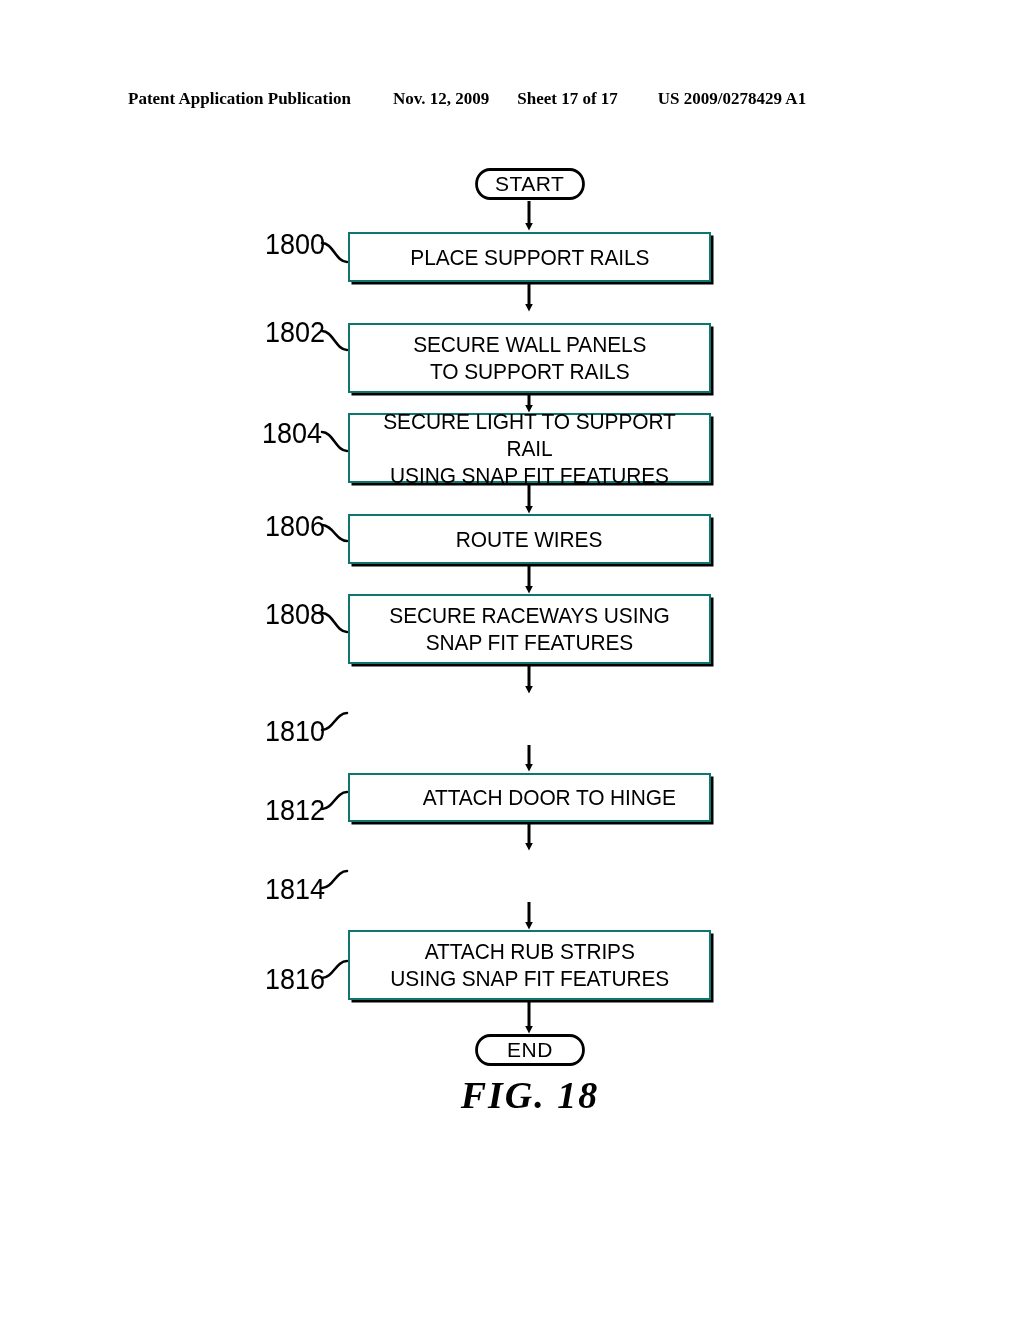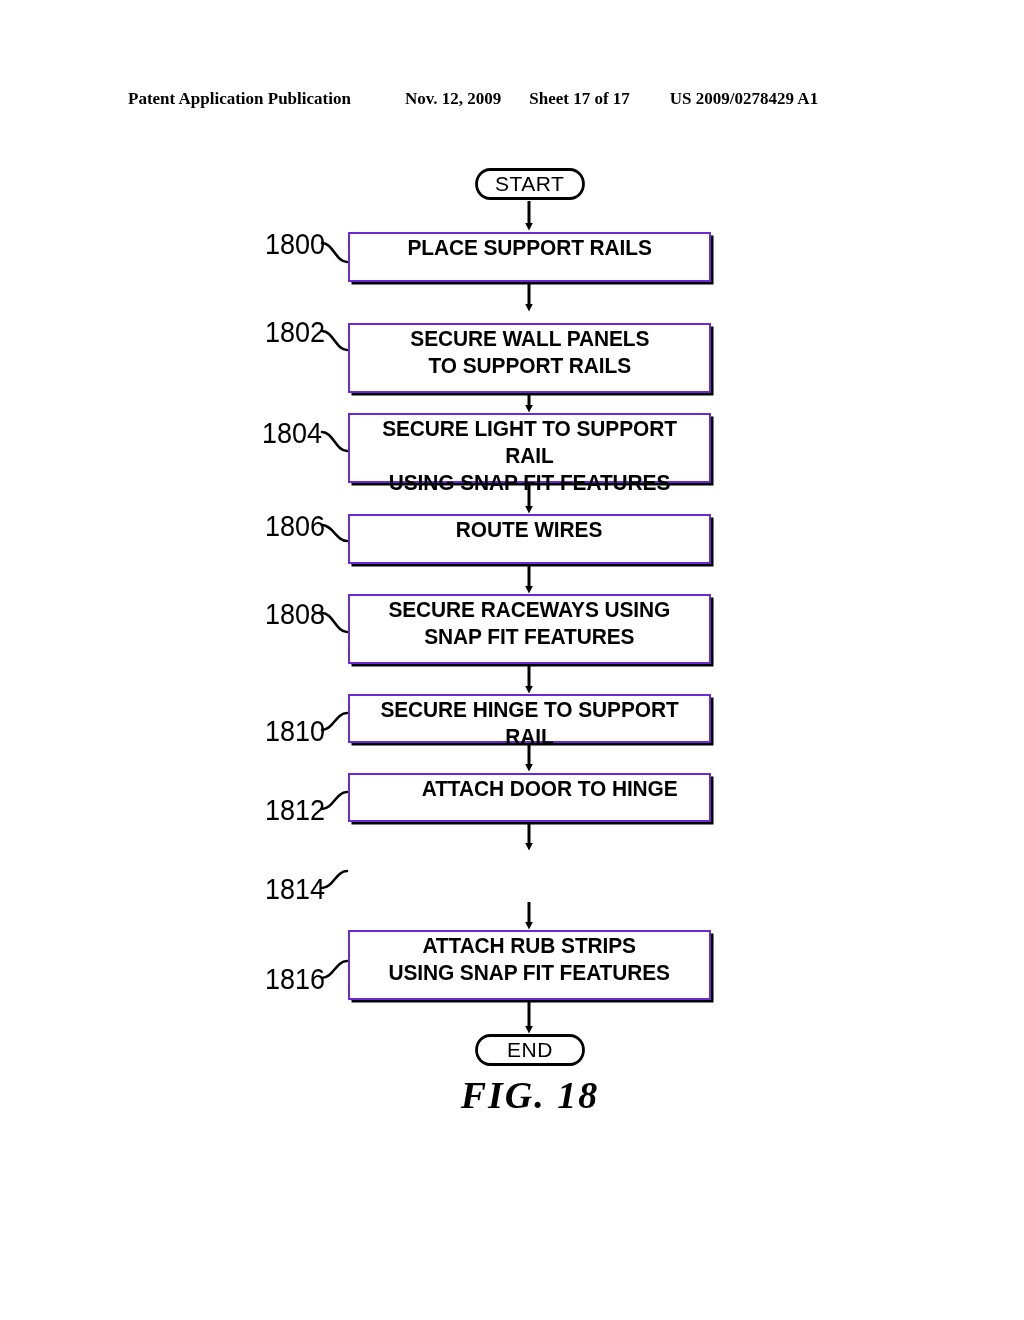--- a/index.html
+++ b/index.html
@@ -25,21 +25,21 @@
     height: 22px;
     font-family: "Liberation Serif", serif;
     font-weight: bold;
     font-size: 17px;
     line-height: 22px;
     white-space: nowrap;
     display: flex;
     align-items: flex-end;
   }
   #patent-header .hdr-pub   { }
-  #patent-header .hdr-date  { margin-left: 54px; }
+  #patent-header .hdr-date  { margin-left: 42px; }
   #patent-header .hdr-sheet { margin-left: 28px; }
   #patent-header .hdr-num   { margin-left: 40px; }
 
   
   #flowchart {
     position: absolute;
     left: 0;
     top: 0;
     width: 869px;
     height: 1320px;
@@ -73,27 +73,27 @@
     display: block;
     transform: scaleX(1.075);
   }
 
   
   .proc-box {
     position: absolute;
     left: 348px;
     width: 363px;
     box-sizing: border-box;
-    border: 2px solid #6d28d9;
+    border: 2px solid #0f766e;
     background: #fff;
     box-shadow: 3px 3px 0 -0.5px #000;
     display: flex;
+    align-items: center;
     justify-content: center;
     text-align: center;
-    font-weight: bold;
   }
   .proc-text {
     font-size: 22px;
     line-height: 27px;
     letter-spacing: -0.1px;
     white-space: pre-line;
     transform: scaleX(0.95);
   }
 
   
@@ -192,23 +192,20 @@
     <span class="proc-text">SECURE LIGHT TO SUPPORT RAIL
 USING SNAP FIT FEATURES</span>
   </div>
   <div class="proc-box" style="top:514px;  height:50px;">
     <span class="proc-text">ROUTE WIRES</span>
   </div>
   <div class="proc-box" style="top:594px;  height:70px;">
     <span class="proc-text">SECURE RACEWAYS USING
 SNAP FIT FEATURES</span>
   </div>
-  <div class="proc-box" style="top:694px;  height:49px;">
-    <span class="proc-text">SECURE HINGE TO SUPPORT RAIL</span>
-  </div>
   <div class="proc-box" style="top:773px;  height:49px;padding-left:40px;">
     <span class="proc-text">ATTACH DOOR TO HINGE</span>
   </div>
   <div class="proc-box" style="top:930px;  height:70px;">
     <span class="proc-text">ATTACH RUB STRIPS
 USING SNAP FIT FEATURES</span>
   </div>
 
   <div class="terminator" style="left:471px; top:1034px;">
     <span>END</span>

